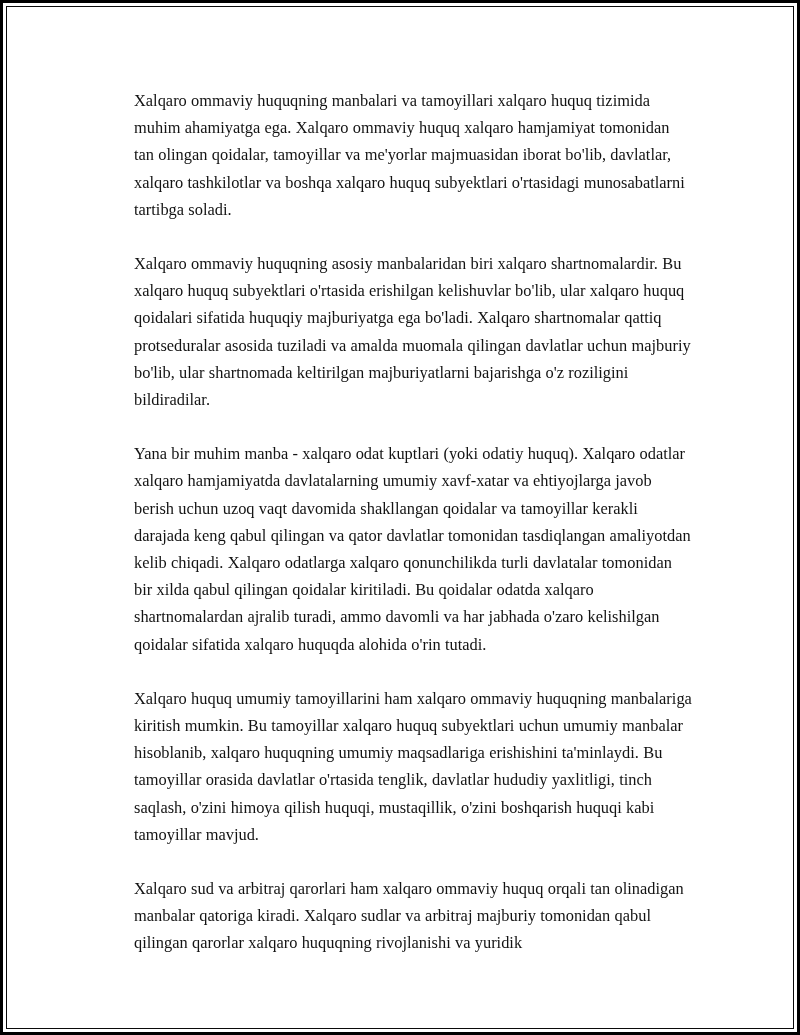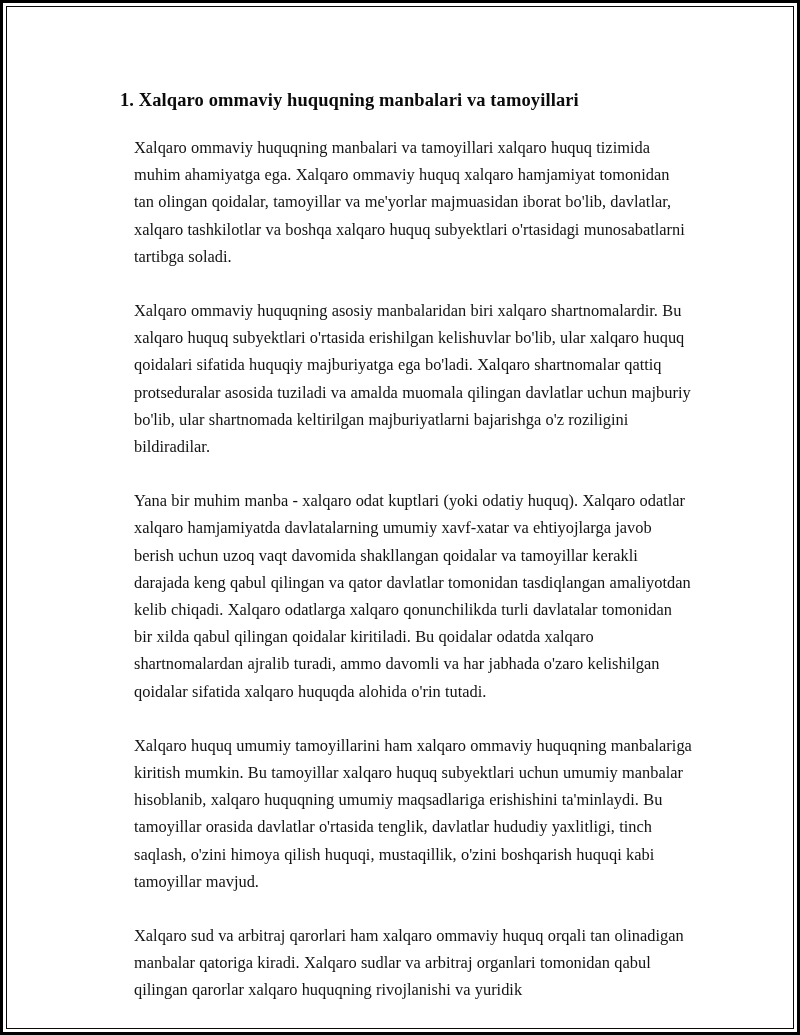--- a/index.html
+++ b/index.html
@@ -61,25 +61,24 @@
     margin-bottom: 0;
   }
 </style>
 </head>
 <body>
 
 <div class="page">
   <div class="page-inner-rule"></div>
 
   <div class="content">
-    <h1 class="doc-heading">1. Xalqaro ommaviy huquqning manbalari va tamoyillari</h1>
 
     <p class="doc-paragraph">Xalqaro ommaviy huquqning manbalari va tamoyillari xalqaro huquq tizimida muhim ahamiyatga ega. Xalqaro ommaviy huquq xalqaro hamjamiyat tomonidan tan olingan qoidalar, tamoyillar va me'yorlar majmuasidan iborat bo'lib, davlatlar, xalqaro tashkilotlar va boshqa xalqaro huquq subyektlari o'rtasidagi munosabatlarni tartibga soladi.</p>
 
     <p class="doc-paragraph">Xalqaro ommaviy huquqning asosiy manbalaridan biri xalqaro shartnomalardir. Bu xalqaro huquq subyektlari o'rtasida erishilgan kelishuvlar bo'lib, ular xalqaro huquq qoidalari sifatida huquqiy majburiyatga ega bo'ladi. Xalqaro shartnomalar qattiq protseduralar asosida tuziladi va amalda muomala qilingan davlatlar uchun majburiy bo'lib, ular shartnomada keltirilgan majburiyatlarni bajarishga o'z roziligini bildiradilar.</p>
 
     <p class="doc-paragraph">Yana bir muhim manba - xalqaro odat kuptlari (yoki odatiy huquq). Xalqaro odatlar xalqaro hamjamiyatda davlatalarning umumiy xavf-xatar va ehtiyojlarga javob berish uchun uzoq vaqt davomida shakllangan qoidalar va tamoyillar kerakli darajada keng qabul qilingan va qator davlatlar tomonidan tasdiqlangan amaliyotdan kelib chiqadi. Xalqaro odatlarga xalqaro qonunchilikda turli davlatalar tomonidan bir xilda qabul qilingan qoidalar kiritiladi. Bu qoidalar odatda xalqaro shartnomalardan ajralib turadi, ammo davomli va har jabhada o'zaro kelishilgan qoidalar sifatida xalqaro huquqda alohida o'rin tutadi.</p>
 
     <p class="doc-paragraph">Xalqaro huquq umumiy tamoyillarini ham xalqaro ommaviy huquqning manbalariga kiritish mumkin. Bu tamoyillar xalqaro huquq subyektlari uchun umumiy manbalar hisoblanib, xalqaro huquqning umumiy maqsadlariga erishishini ta'minlaydi. Bu tamoyillar orasida davlatlar o'rtasida tenglik, davlatlar hududiy yaxlitligi, tinch saqlash, o'zini himoya qilish huquqi, mustaqillik, o'zini boshqarish huquqi kabi tamoyillar mavjud.</p>
 
-    <p class="doc-paragraph">Xalqaro sud va arbitraj qarorlari ham xalqaro ommaviy huquq orqali tan olinadigan manbalar qatoriga kiradi. Xalqaro sudlar va arbitraj organlari tomonidan qabul qilingan qarorlar xalqaro huquqning rivojlanishi va yuridik</p>
+    <p class="doc-paragraph">Xalqaro sud va arbitraj qarorlari ham xalqaro ommaviy huquq orqali tan olinadigan manbalar qatoriga kiradi. Xalqaro sudlar va arbitraj majburiy tomonidan qabul qilingan qarorlar xalqaro huquqning rivojlanishi va yuridik</p>
   </div>
 </div>
 
 </body></html>

